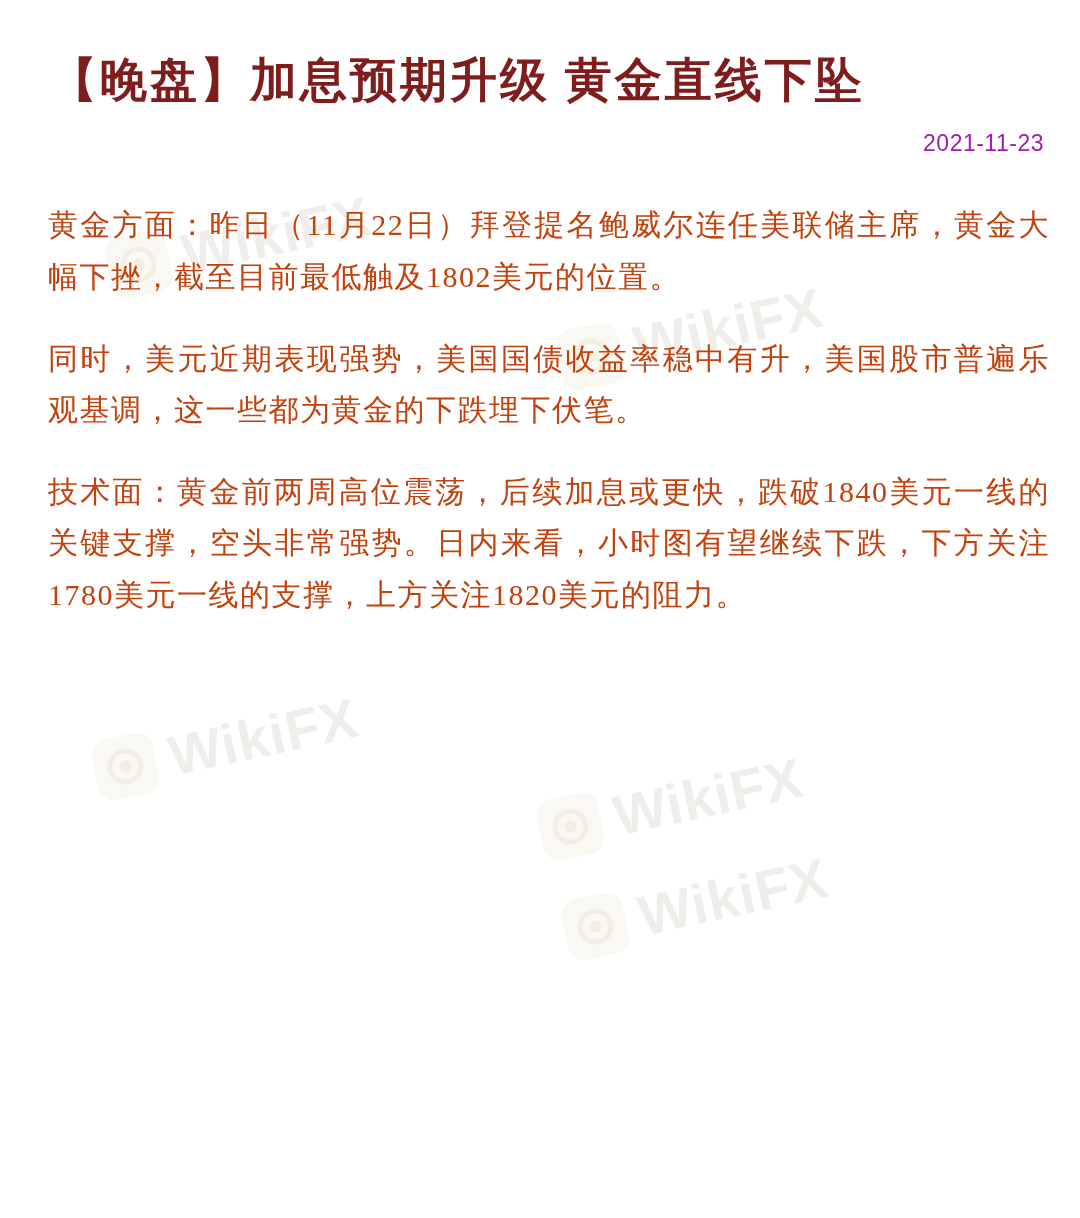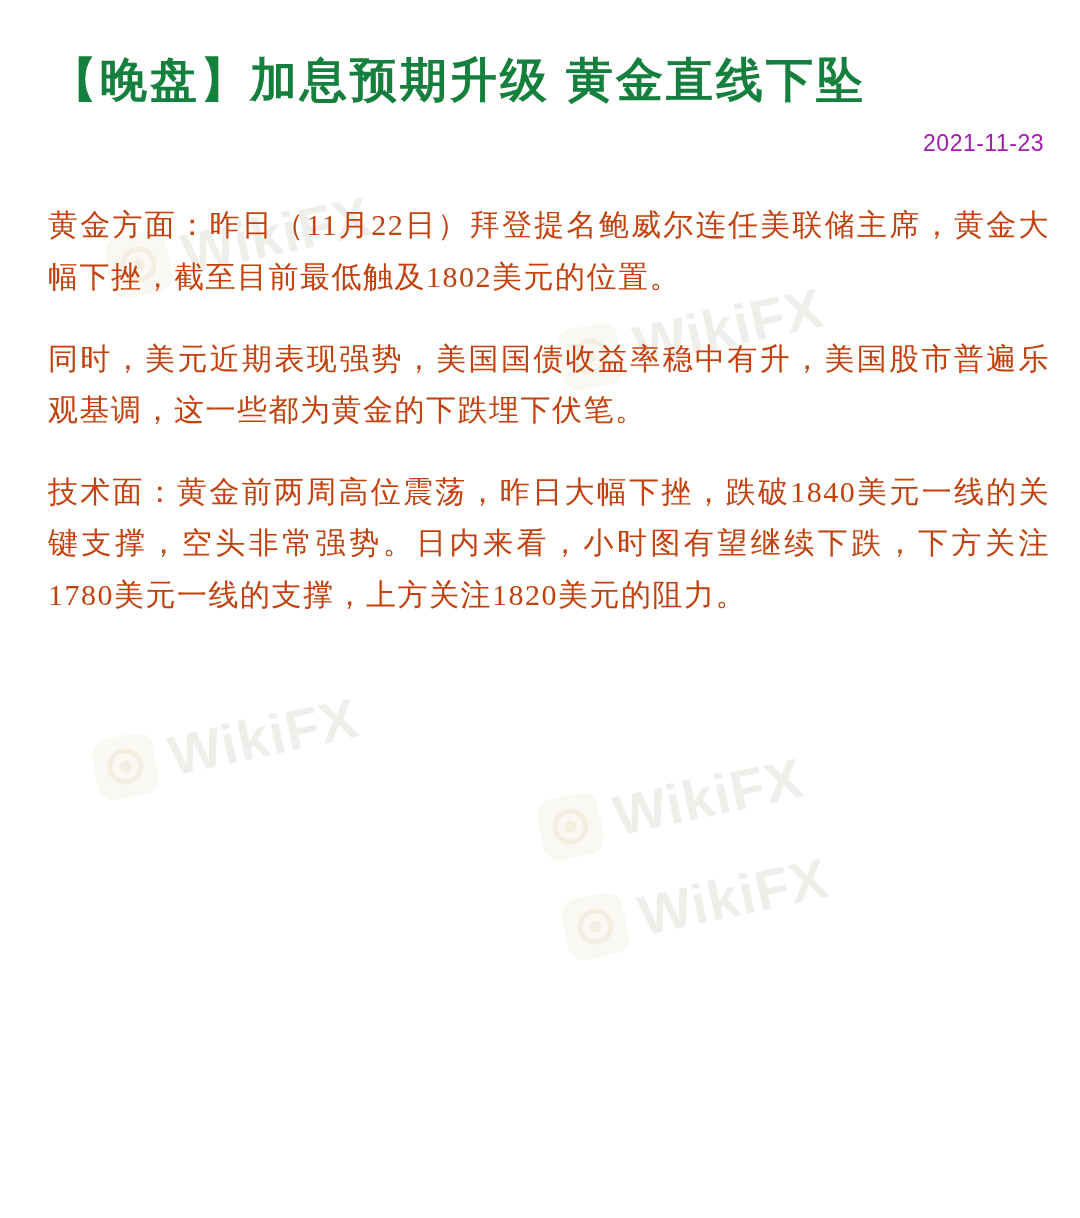--- a/index.html
+++ b/index.html
@@ -76,26 +76,26 @@
   .wm-5 { left: 565px; top: 900px; }
 
   
   .page {
     position: relative;
     z-index: 2;
     padding: 40px 30px 0 48px;
     box-sizing: border-box;
   }
   .title {
-    font-family: Liberation Sans, sans-serif;
+    font-family: Liberation Serif, serif;
     font-weight: bold;
     font-size: 47px;
     line-height: 1.2;
     letter-spacing: 3px;
-    color: #15803d;
+    color: #7f1d1d;
     margin: 12px 0 0 2px;
     white-space: nowrap;
   }
   .date {
     text-align: right;
     font-family: "Liberation Sans", sans-serif;
     font-size: 23px;
     color: #a21caf;
     margin: 22px 6px 0 0;
     letter-spacing: 0.5px;
@@ -139,15 +139,15 @@
     <span class="wm-text">WikiFX</span>
   </div>
 </div>
 
 <div class="page">
   <h1 class="title">【晚盘】加息预期升级 黄金直线下坠</h1>
   <div class="date">2021-11-23</div>
   <div class="article">
     <p class="para">黄金方面：昨日（11月22日）拜登提名鲍威尔连任美联储主席，黄金大幅下挫，截至目前最低触及1802美元的位置。</p>
     <p class="para">同时，美元近期表现强势，美国国债收益率稳中有升，美国股市普遍乐观基调，这一些都为黄金的下跌埋下伏笔。</p>
-    <p class="para">技术面：黄金前两周高位震荡，昨日大幅下挫，跌破1840美元一线的关键支撑，空头非常强势。日内来看，小时图有望继续下跌，下方关注1780美元一线的支撑，上方关注1820美元的阻力。</p>
+    <p class="para">技术面：黄金前两周高位震荡，后续加息或更快，跌破1840美元一线的关键支撑，空头非常强势。日内来看，小时图有望继续下跌，下方关注1780美元一线的支撑，上方关注1820美元的阻力。</p>
   </div>
 </div>
 
 </body></html>

